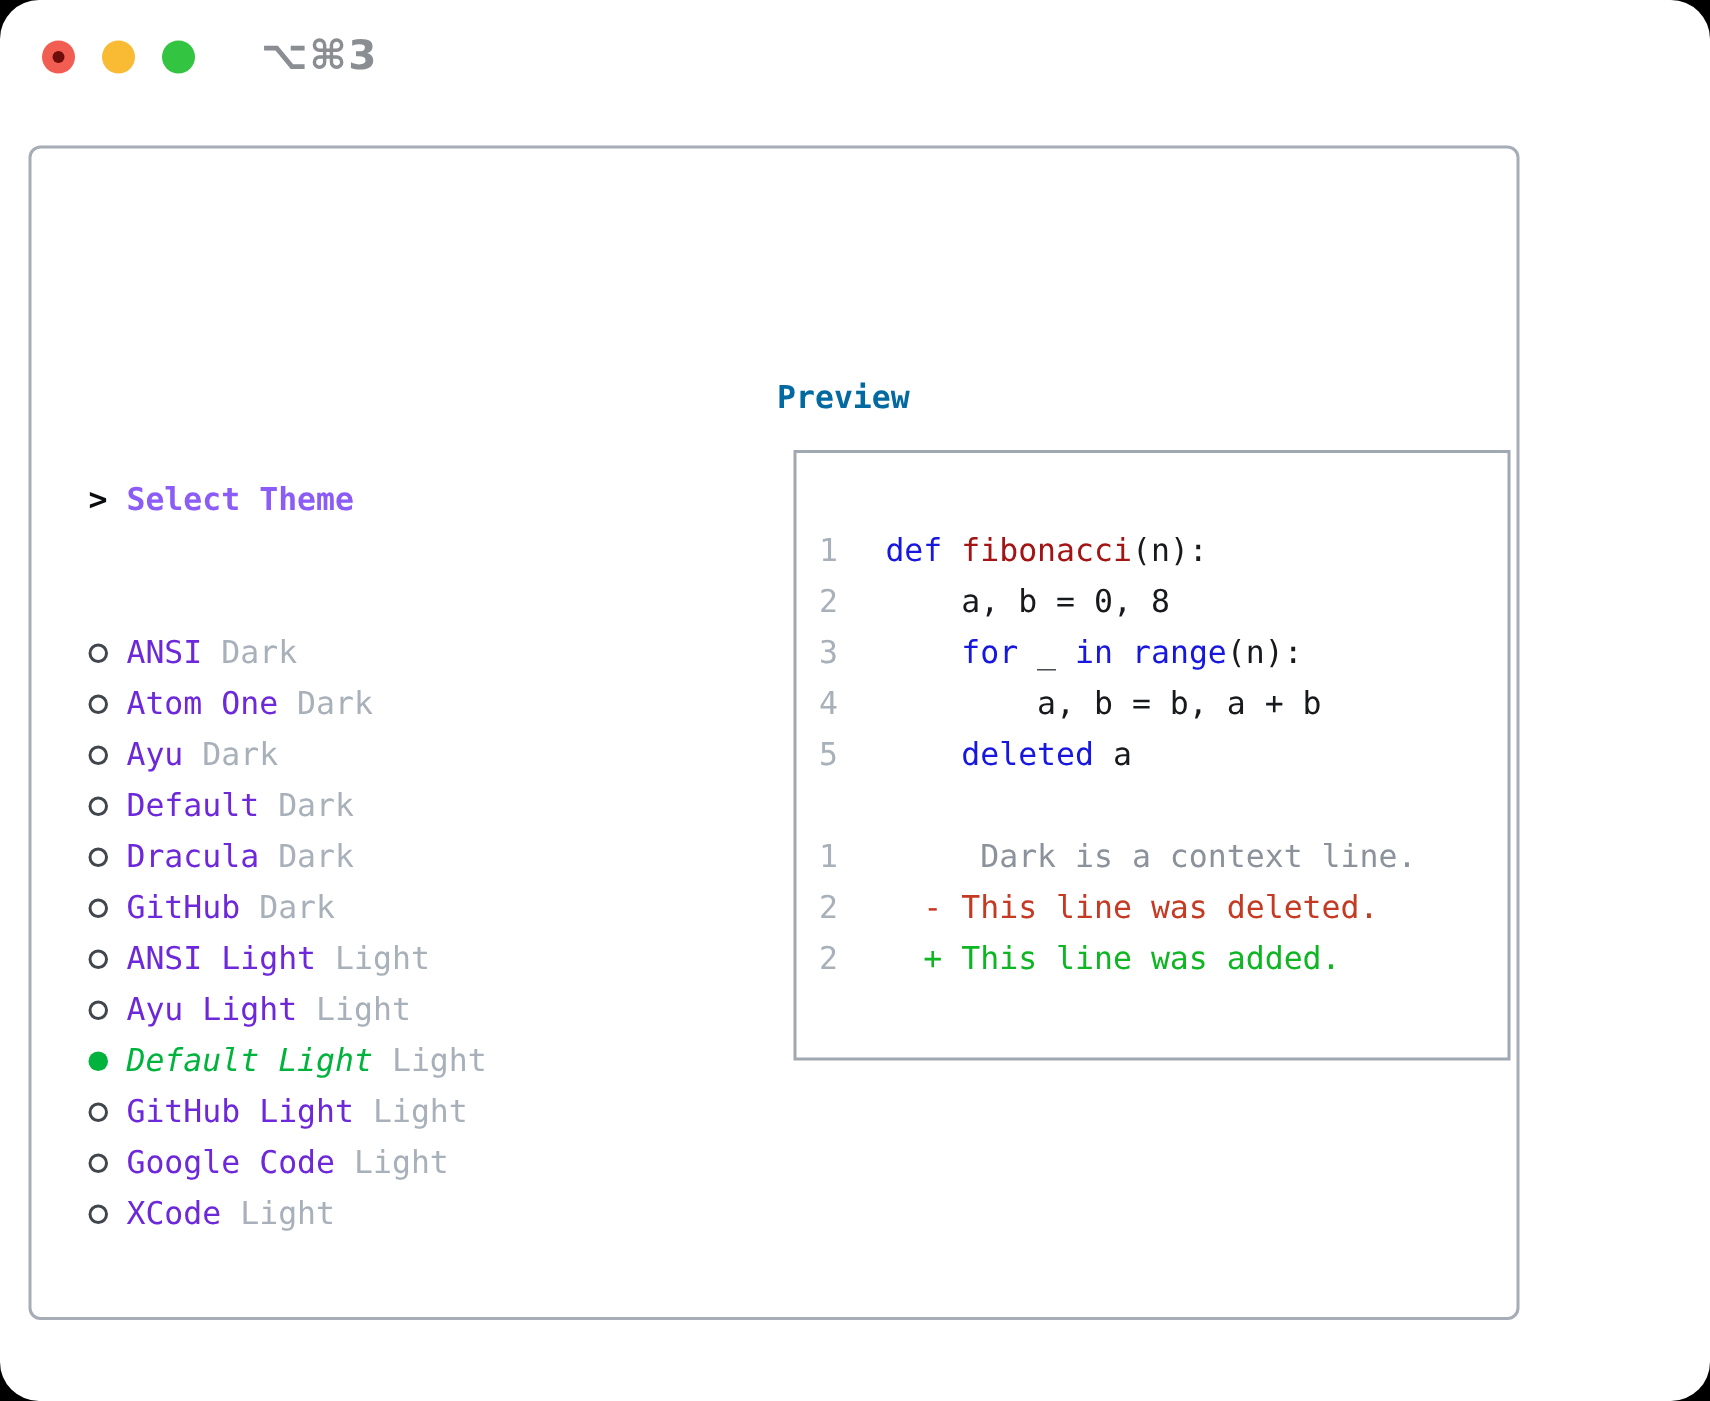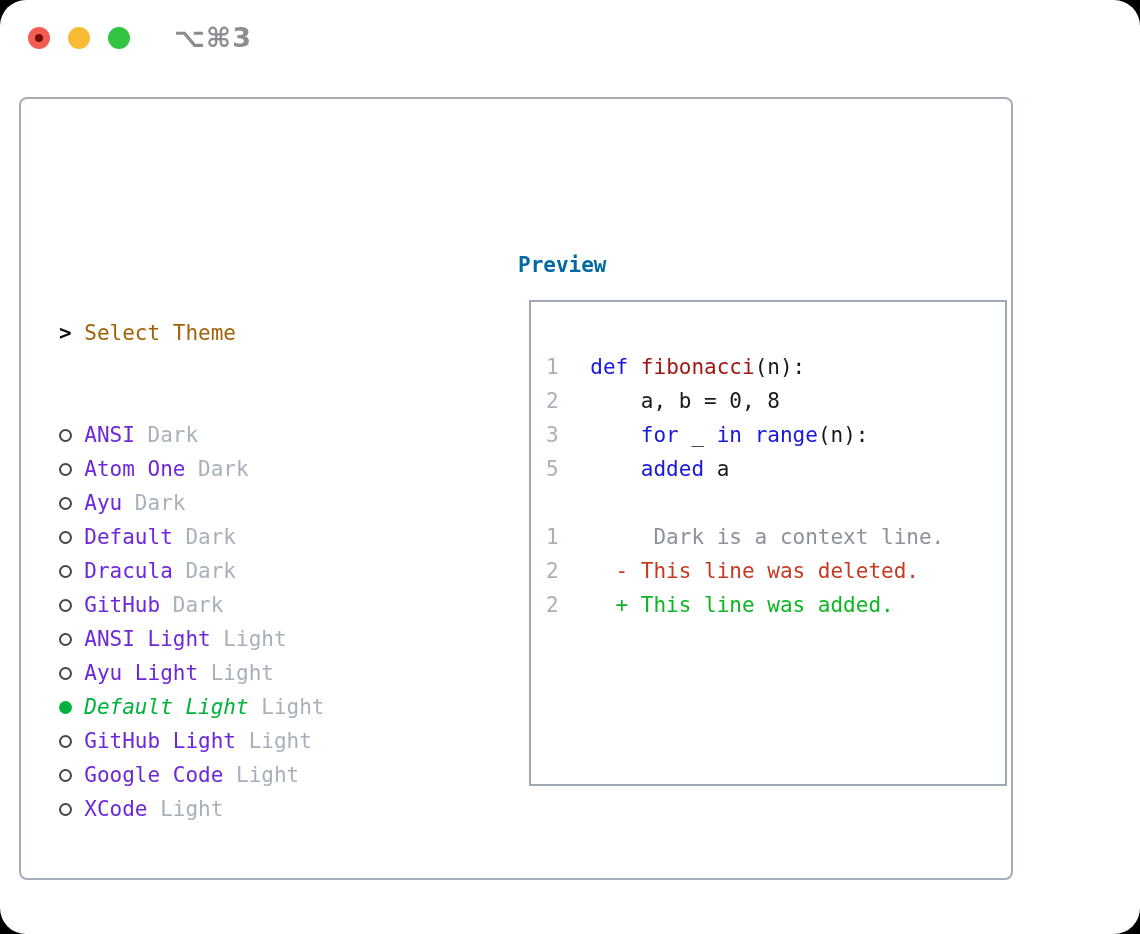--- a/index.html
+++ b/index.html
@@ -19,29 +19,29 @@
   .frame{position:absolute;left:19px;top:97px;width:994px;height:783px;box-sizing:border-box;
          border:2px solid #a6adb6;border-radius:8px;background:#fff;}
   
   .left{position:absolute;left:38px;top:149px;font-size:21px;line-height:34px;white-space:pre;}
   .row{height:34px;display:flex;align-items:center;}
   .mk{display:inline-block;width:2ch;flex:0 0 auto;}
   .mk i{display:inline-block;width:13px;height:13px;border-radius:50%;box-sizing:border-box;}
   .mk i.ring{border:2px solid #41464d;}
   .mk i.fill{background:var(--accent-green);}
   .prompt{display:inline-block;width:2ch;font-weight:bold;color:#0b0c0e;}
-  .hdr{font-weight:normal;color:#a16207;}
+  .hdr{font-weight:bold;color:#8b5cf6;}
   .name{color:#6d28d9;}
   .name.sel{color:var(--accent-green);font-style:italic;}
   .variant{color:var(--muted);margin-left:1ch;}
   .spacer{height:34px;}
   
   .preview-label{position:absolute;left:497px;top:149px;height:34px;line-height:34px;
                  font-size:21px;font-weight:bold;color:#0369a1;}
-  .pbox{position:absolute;left:508px;top:201px;width:478px;height:486px;box-sizing:border-box;
+  .pbox{position:absolute;left:508px;top:201px;width:478px;height:407px;box-sizing:border-box;
         border:2px solid #a0a8b2;padding:48px 0 0 15px;font-size:21px;line-height:34px;overflow:hidden;}
   .cline{height:34px;white-space:pre;}
   .ln{display:inline-block;width:3.5ch;color:var(--ln-gray);}
   .seg.plain{color:#17191d;}
   .seg.keyword{color:var(--kw-blue);}
   .seg.function{color:var(--fn-red);}
   .seg.context{color:var(--ctx-gray);}
   .seg.deleted{color:var(--del-red);}
   .seg.added{color:var(--add-green);}
 </style>
@@ -72,21 +72,22 @@
         
         
         
       </div>
 
       <div class="preview-label">Preview</div>
       <div class="pbox">
           <div class="cline"><span class="ln">1</span><span class="seg keyword">def</span><span class="seg plain"> </span><span class="seg function">fibonacci</span><span class="seg plain">(n):</span></div>
           <div class="cline"><span class="ln">2</span><span class="seg plain">    a, b = 0, 8</span></div>
           <div class="cline"><span class="ln">3</span><span class="seg plain">    </span><span class="seg keyword">for</span><span class="seg plain"> _ </span><span class="seg keyword">in</span><span class="seg plain"> </span><span class="seg keyword">range</span><span class="seg plain">(n):</span></div>
-          <div class="cline"><span class="ln">5</span><span class="seg plain">    </span><span class="seg keyword">added</span><span class="seg plain"> a</span></div>
+          <div class="cline"><span class="ln">4</span><span class="seg plain">        a, b = b, a + b</span></div>
+          <div class="cline"><span class="ln">5</span><span class="seg plain">    </span><span class="seg keyword">deleted</span><span class="seg plain"> a</span></div>
           <div class="cline"><span class="ln"></span></div>
           <div class="cline"><span class="ln">1</span><span class="seg context">     Dark is a context line.</span></div>
           <div class="cline"><span class="ln">2</span><span class="seg deleted">  - This line was deleted.</span></div>
           <div class="cline"><span class="ln">2</span><span class="seg added">  + This line was added.</span></div>
         </div>
 
     </div>
   </div>
 </div>
 

